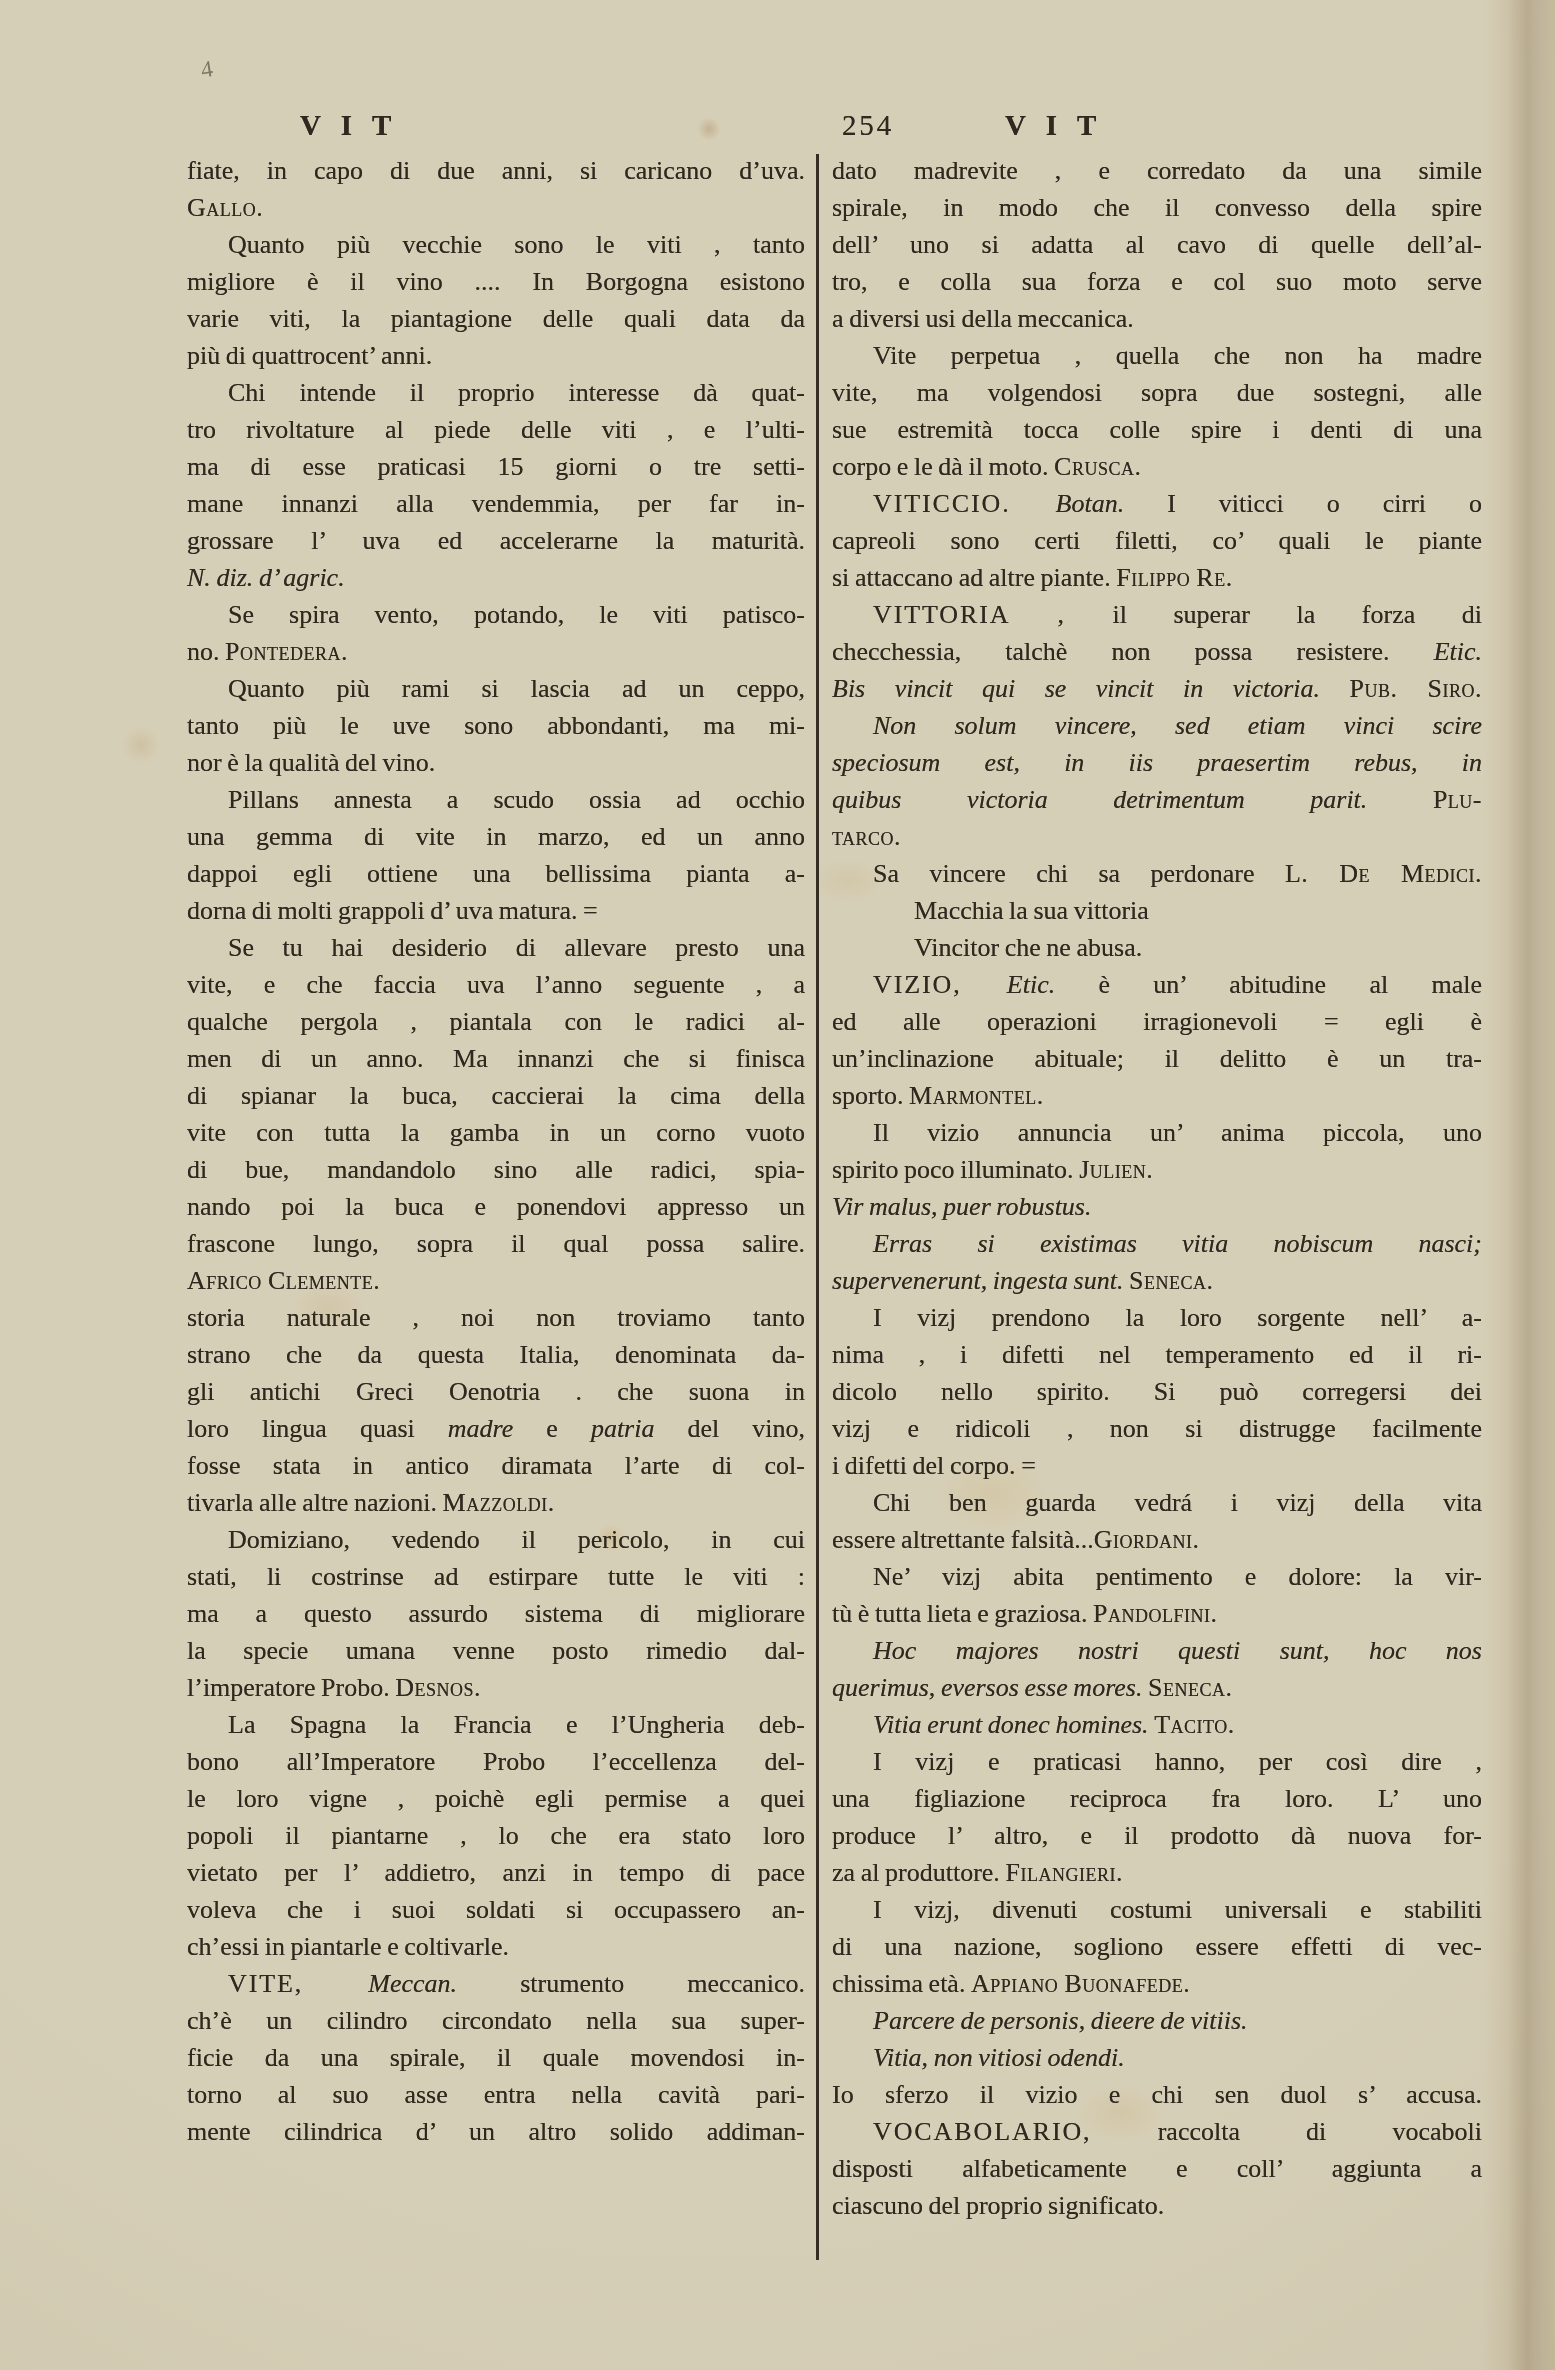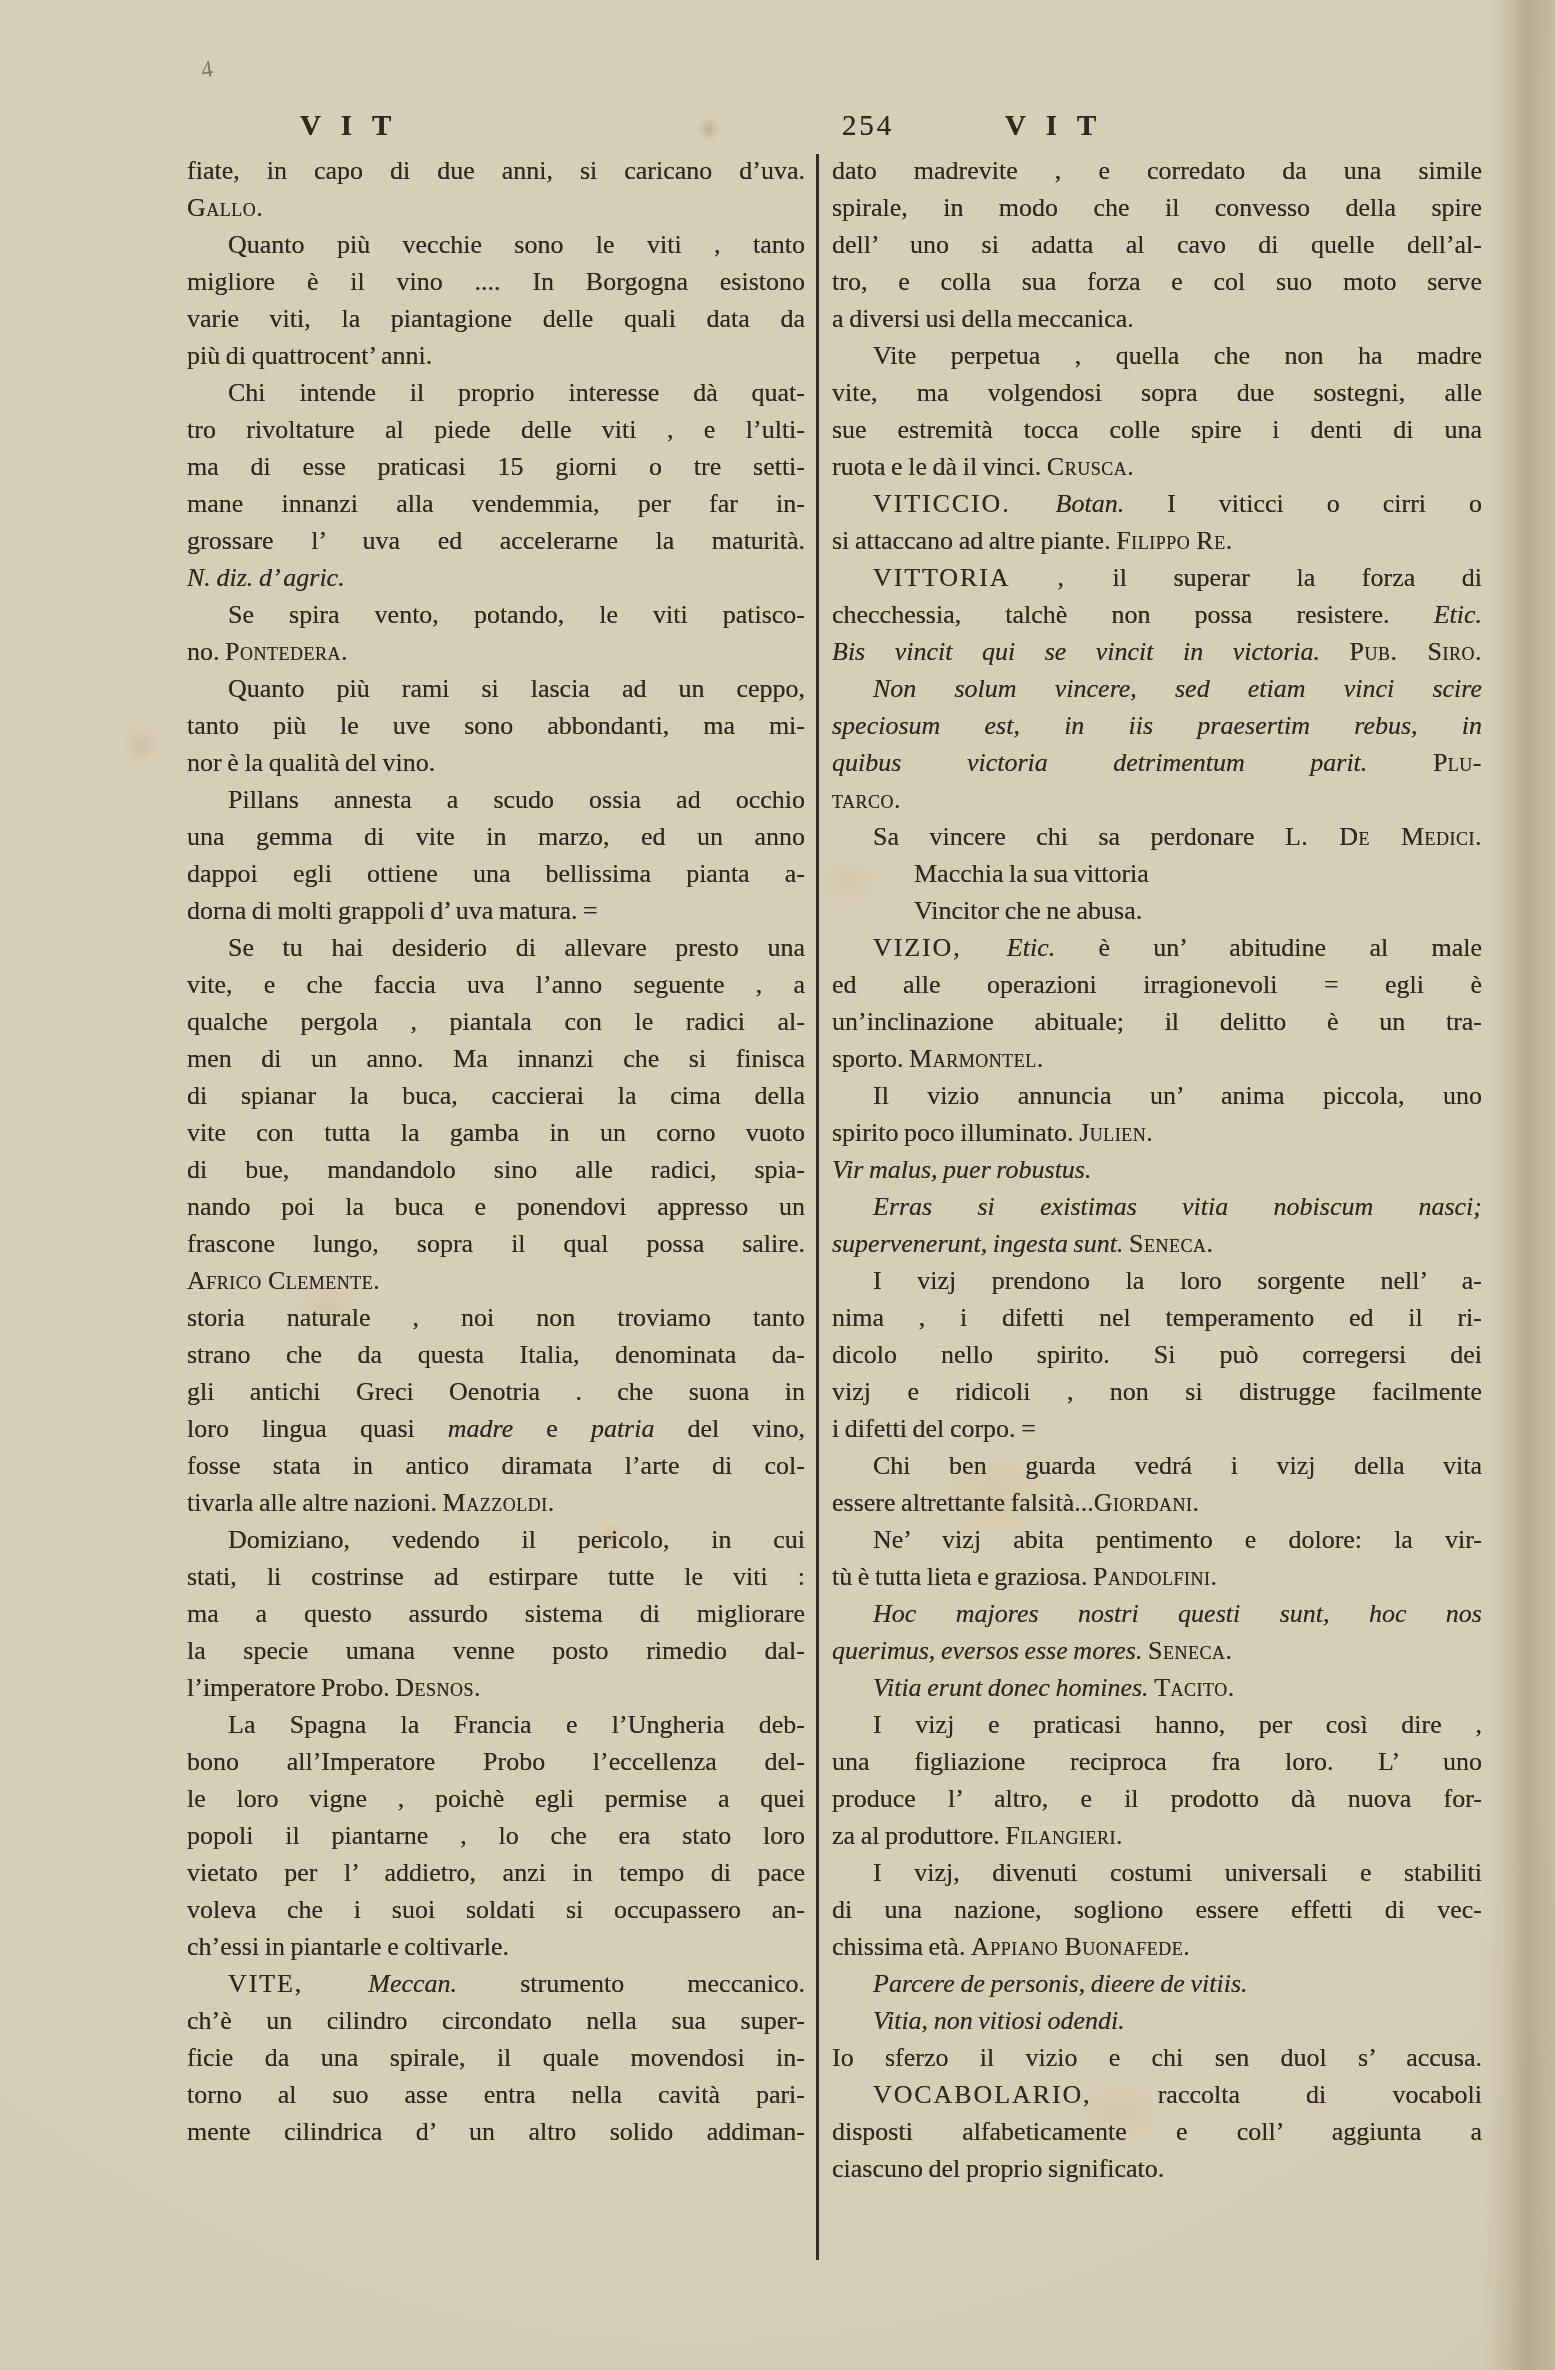--- a/index.html
+++ b/index.html
@@ -137,22 +137,23 @@
   <div class="divider"></div>
   <div class="col col-right" id="col-right">
       <div class="line ind0"><span class="seg-n">dato madrevite , e corredato da una simile</span></div>
       <div class="line ind0"><span class="seg-n">spirale, in modo che il convesso della spire</span></div>
       <div class="line ind0"><span class="seg-n">dell’ uno si adatta al cavo di quelle dell’al-</span></div>
       <div class="line ind0"><span class="seg-n">tro, e colla sua forza e col suo moto serve</span></div>
       <div class="line ind0 end"><span class="seg-n">a diversi usi della meccanica.</span></div>
       <div class="line ind1"><span class="seg-n">Vite perpetua , quella che non ha madre</span></div>
       <div class="line ind0"><span class="seg-n">vite, ma volgendosi sopra due sostegni, alle</span></div>
       <div class="line ind0"><span class="seg-n">sue estremità tocca colle spire i denti di una</span></div>
-      <div class="line ind0 end"><span class="seg-n">ruota e le dà il vinci. </span><span class="seg-sc">Crusca.</span></div>
+      <div class="line ind0 end"><span class="seg-n">corpo e le dà il moto. </span><span class="seg-sc">Crusca.</span></div>
       <div class="line ind1"><span class="seg-cap">VITICCIO. </span><span class="seg-i">Botan.</span><span class="seg-n"> I viticci o cirri o</span></div>
+      <div class="line ind0"><span class="seg-n">capreoli sono certi filetti, co’ quali le piante</span></div>
       <div class="line ind0 end"><span class="seg-n">si attaccano ad altre piante. </span><span class="seg-sc">Filippo Re.</span></div>
       <div class="line ind1"><span class="seg-cap">VITTORIA ,</span><span class="seg-n"> il superar la forza di</span></div>
       <div class="line ind0"><span class="seg-n">checchessia, talchè non possa resistere. </span><span class="seg-i">Etic.</span></div>
       <div class="line ind0"><span class="seg-i">Bis vincit qui se vincit in victoria.</span><span class="seg-n"> </span><span class="seg-sc">Pub. Siro.</span></div>
       <div class="line ind1"><span class="seg-i">Non solum vincere, sed etiam vinci scire</span></div>
       <div class="line ind0"><span class="seg-i">speciosum est, in iis praesertim rebus, in</span></div>
       <div class="line ind0"><span class="seg-i">quibus victoria detrimentum parit.</span><span class="seg-n"> </span><span class="seg-sc">Plu-</span></div>
       <div class="line ind0 end"><span class="seg-sc">tarco.</span></div>
       <div class="line ind1"><span class="seg-n">Sa vincere chi sa perdonare </span><span class="seg-sc">L. De Medici.</span></div>
       <div class="line ind2 end"><span class="seg-n">Macchia la sua vittoria</span></div>

